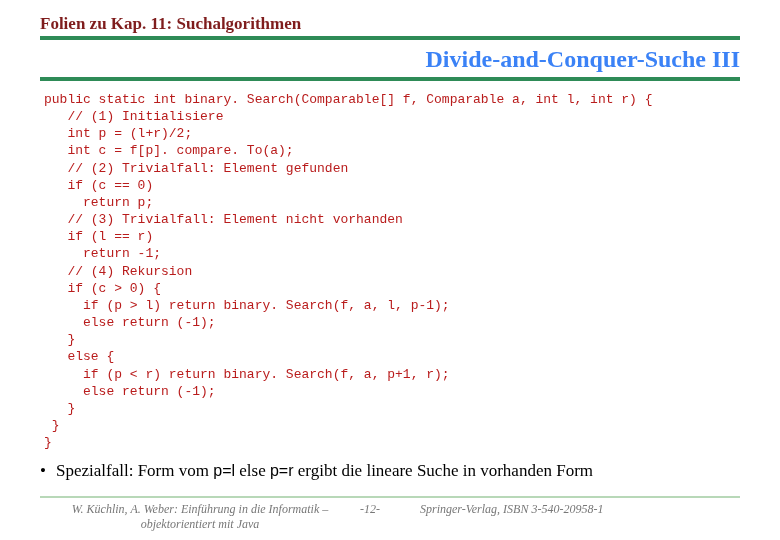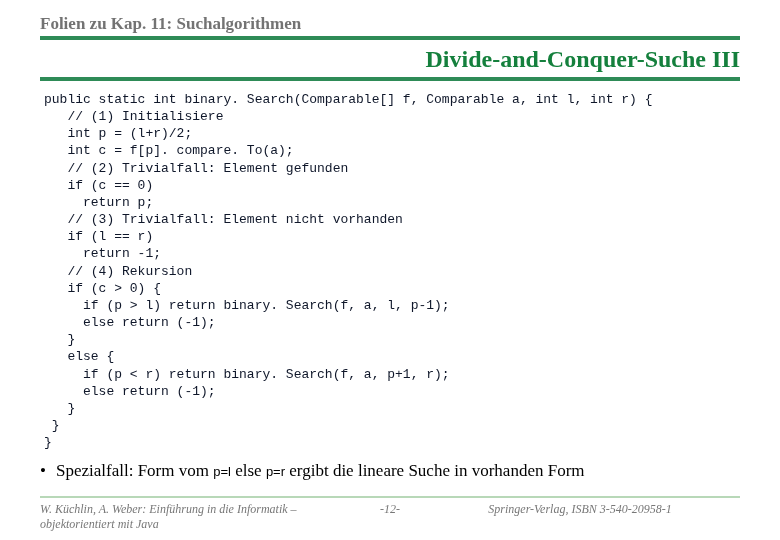--- a/index.html
+++ b/index.html
@@ -11,84 +11,84 @@
     background: #ffffff;
     position: relative;
     overflow: hidden;
   }
   .page {
     padding: 10px 40px 0 40px;
   }
   .header-title {
     font-size: 17px;
     font-weight: bold;
-    color: #737373;
+    color: #7f1d1d;
     margin: 4px 0 2px 0;
   }
   .header-rule {
     height: 4px;
     background: #2e8b57;
     margin-bottom: 6px;
   }
   .slide-title {
     font-size: 24px;
     font-weight: bold;
-    color: #15803d;
+    color: #3b82f6;
     text-align: right;
     margin: 2px 0 4px 0;
   }
   .title-rule {
     height: 4px;
     background: #2e8b57;
     margin-bottom: 10px;
   }
   .code {
     font-family: "Courier New", monospace;
     font-size: 13px;
     line-height: 1.32;
-    color: #0f172a;
+    color: #b91c1c;
     white-space: pre;
     margin-left: 4px;
   }
   .bullet {
     display: flex;
     margin-top: 10px;
     font-size: 17px;
     color: #000;
   }
   .bullet-dot {
     width: 16px;
     flex-shrink: 0;
   }
   .mono {
     font-family: Arial, sans-serif;
-    font-size: 13px;
+    font-size: 16px;
   }
   .footer {
     position: absolute;
     left: 0;
     right: 0;
     bottom: 8px;
     padding: 0 40px;
   }
   .footer-rule {
     height: 2px;
     background: #b8d8b8;
     margin-bottom: 4px;
   }
   .footer-text {
     display: flex;
     justify-content: space-between;
     font-size: 12px;
     font-style: italic;
     color: #777;
   }
-  .footer-left { flex: 1; text-align: left; }
-  .footer-mid { width: 60px; text-align: center; }
-  .footer-right { flex: 1; text-align: center; }
+  .footer-left { flex: 1; text-align: center; }
+  .footer-mid { width: 60px; }
+  .footer-right { flex: 1; text-align: left; }
 </style>
 </head>
 <body>
 
 <div class="page">
   <div class="header-title">Folien zu Kap. 11: Suchalgorithmen</div>
   <div class="header-rule"></div>
   <div class="slide-title">Divide-and-Conquer-Suche III</div>
   <div class="title-rule"></div>
 

